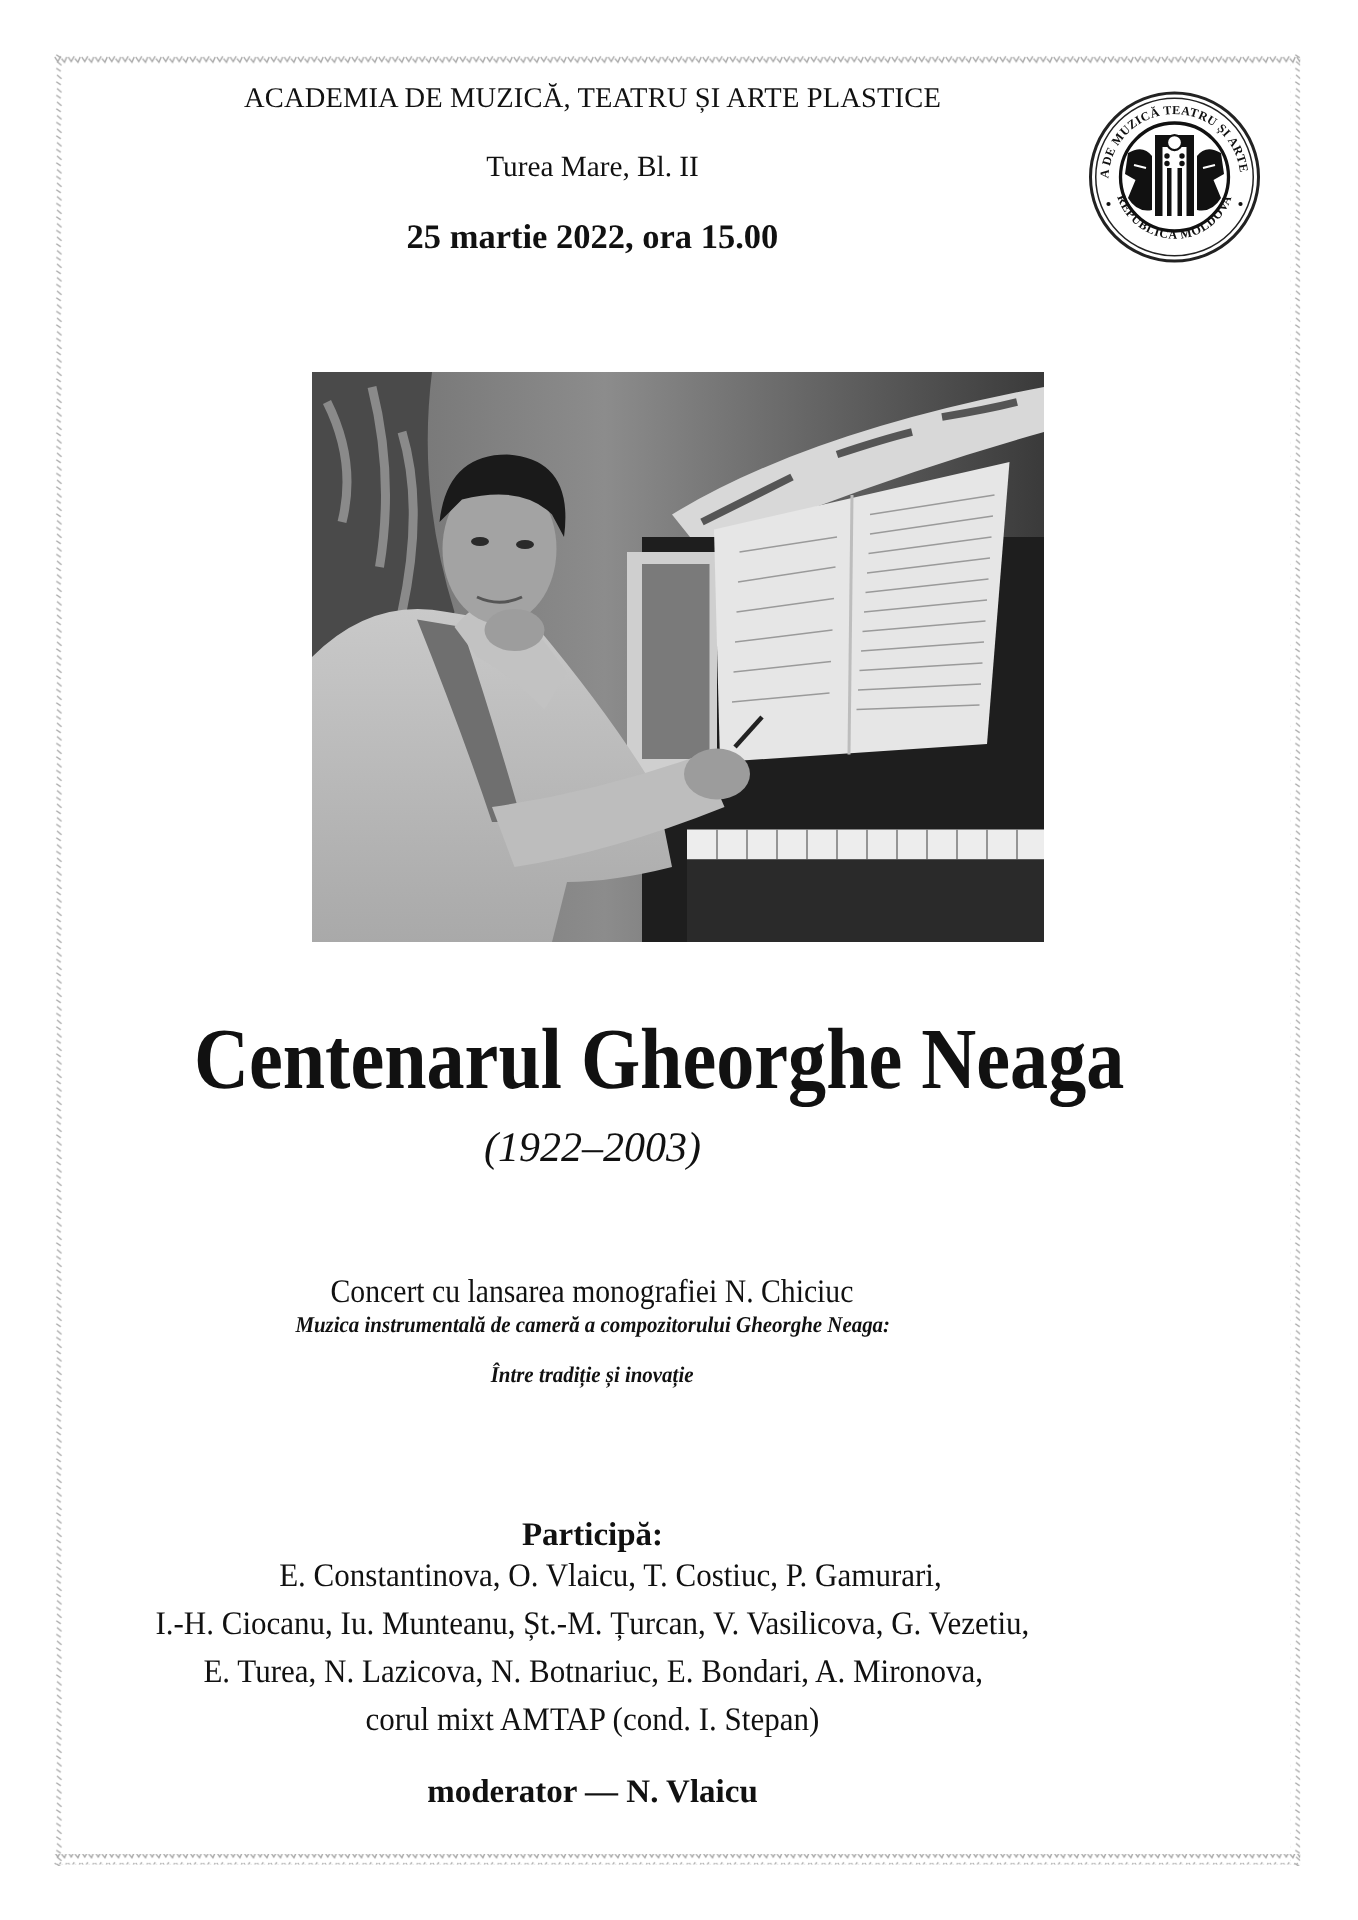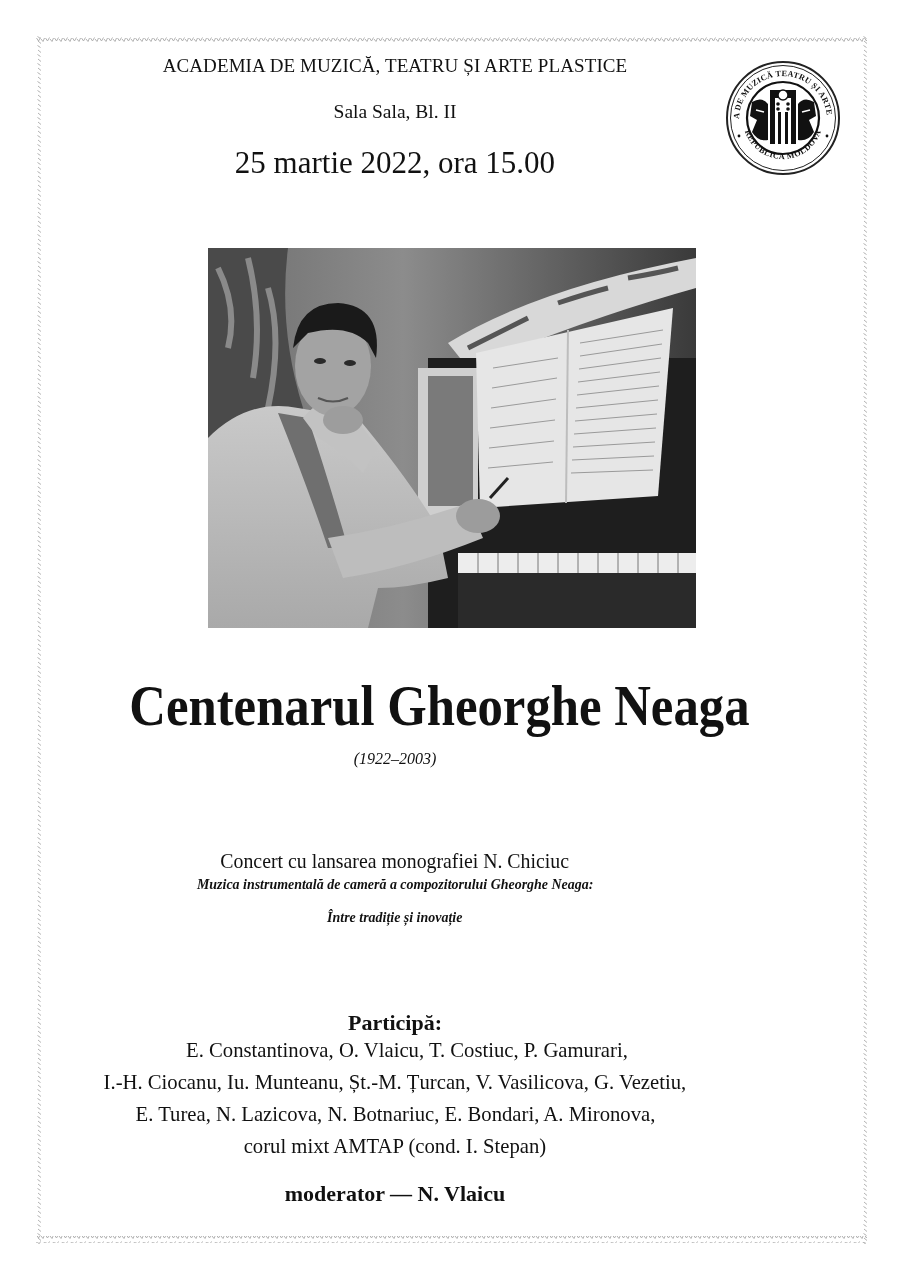--- a/index.html
+++ b/index.html
@@ -5,25 +5,25 @@
   html, body { margin: 0; padding: 0; }
   body {
     width: 905px; height: 1280px; background: #ffffff; position: relative; overflow: hidden;
     font-family: "Liberation Serif", "DejaVu Serif", serif; color: #111;
   }
   .frame { position: absolute; left: 36px; top: 36px; width: 831px; height: 1208px; }
   .frame svg { position: absolute; left: 0; top: 0; }
   .line { position: absolute; left: 0; width: 790px; text-align: center; white-space: nowrap; }
   .hdr1 { top: 55px; font-size: 19px; letter-spacing: 0.1px; }
   .hdr2 { top: 101px; font-size: 19.5px; }
-  .date { top: 145px; font-size: 31px; font-weight: normal; text-align: center; }
+  .date { top: 145px; font-size: 23px; font-weight: bold; text-align: center; }
   .title { top: 672px; font-size: 58px; font-weight: bold; padding-left: 44px; }
   .title span, .sub span, .ital span { display: inline-block; }
   .title span { transform: scaleX(0.875); transform-origin: center; }
-  .years { top: 750px; font-size: 16px; font-style: italic; }
+  .years { top: 750px; font-size: 28px; font-style: italic; }
   .sub { top: 848px; font-size: 22px; text-align: center; }
   .sub span { transform: scaleX(0.9); }
   .ital { font-size: 15px; font-style: italic; font-weight: bold; }
   .ital1 { top: 876px; }
   .ital2 { top: 909px; }
   .ital span { transform: scaleX(0.93); }
   .part-h { top: 978px; font-size: 22px; font-weight: bold; margin-top: 32px; }
   .plist { font-size: 22px; }
   .p1 { top: 1037px; padding-left: 12px; } .p2 { top: 1069px; } .p3 { top: 1101px; } .p4 { top: 1133px; text-decoration: underline; }
   .plist span { display: inline-block; transform: scaleX(0.94); }
@@ -45,21 +45,21 @@
       </pattern>
     </defs>
     <rect x="0" y="0" width="831" height="7" fill="url(#hp)"></rect>
     <rect x="0" y="1200" width="831" height="7" fill="url(#hp)"></rect>
     <rect x="0" y="0" width="7" height="1208" fill="url(#vp)"></rect>
     <rect x="824" y="0" width="7" height="1208" fill="url(#vp)"></rect>
   </svg>
 </div>
 
 <div class="line hdr1">ACADEMIA DE MUZICĂ, TEATRU ȘI ARTE PLASTICE</div>
-<div class="line hdr2">Sala Sala, Bl. II</div>
+<div class="line hdr2">Turea Mare, Bl. II</div>
 <div class="line date">25 martie 2022, ora 15.00</div>
 
 <div class="seal">
   <svg width="118" height="116" viewBox="0 0 118 116">
     <defs>
       <path id="arcTop" d="M 15 60 A 44 44 0 0 1 103 60"></path>
       <path id="arcBot" d="M 20 68 A 40 40 0 0 0 98 68"></path>
     </defs>
     <circle cx="59" cy="58" r="56" fill="#fff" stroke="#222" stroke-width="2"></circle>
     <circle cx="59" cy="58" r="52.5" fill="none" stroke="#222" stroke-width="1"></circle>

